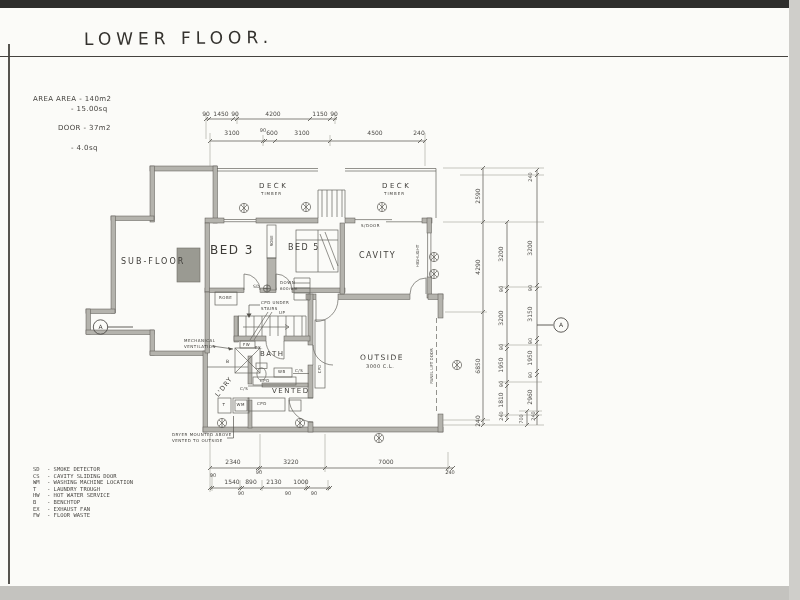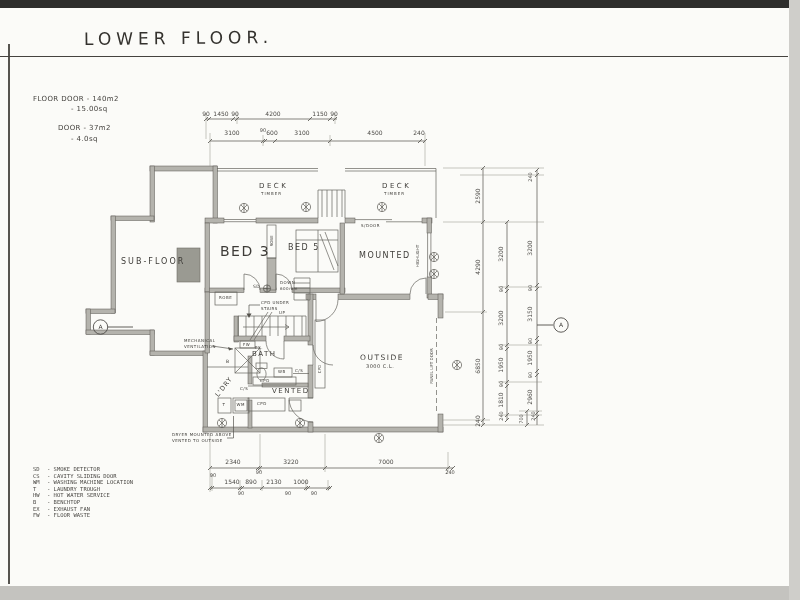--- a/index.html
+++ b/index.html
@@ -35,24 +35,24 @@
 
 <div class="topstrip"></div>
 <div class="paper"></div>
 <div class="rightstrip"></div>
 <div class="bottomstrip"></div>
 <div class="frameleft"></div>
 <div class="underline"></div>
 
 <span class="title">LOWER FLOOR.</span>
 
-<span class="info" style="left:33px;top:95px">FLOOR DOOR - 140m2</span>
+<span class="info" style="left:33px;top:95px">AREA AREA - 140m2</span>
 <span class="info" style="left:71px;top:105px">- 15.00sq</span>
 <span class="info" style="left:58px;top:124px">DOOR - 37m2</span>
-<span class="info" style="left:71px;top:135px">- 4.0sq</span>
+<span class="info" style="left:71px;top:144px">- 4.0sq</span>
 
 <svg width="800" height="600" viewBox="0 0 800 600">
   <defs>
     <g id="dp" stroke="#5c5a55" stroke-width="0.7" fill="none">
       <circle r="4.6"></circle>
       <path d="M-3.2,-3.2L3.2,3.2M-3.2,3.2L3.2,-3.2M0,-4.6V4.6"></path>
     </g>
   </defs>
 
   <g fill="#b4b3ad" stroke="#57554f" stroke-width="0.5">
@@ -197,26 +197,26 @@
     <path d="M206,113V139 M237,113V124 M335,113V124 M210,133V166 M425,133V166 M263,135V146 M330,135V146"></path>
     <path d="M210,434V492 M260,434V472 M325,434V472 M448,452V472 M240,480V491 M262,480V491 M306,480V491 M328,480V491 M212,474V491"></path>
   </g>
 </svg>
 
 <span class="lbl" style="left:121px;top:258px;font-size:8px;letter-spacing:2px">SUB-FLOOR</span>
 <span class="lbl" style="left:259px;top:183px;font-size:7px;letter-spacing:2.5px">DECK</span>
 <span class="lbl" style="left:261px;top:192px;font-size:4px;letter-spacing:1px">TIMBER</span>
 <span class="lbl" style="left:382px;top:183px;font-size:7px;letter-spacing:2.5px">DECK</span>
 <span class="lbl" style="left:384px;top:192px;font-size:4px;letter-spacing:1px">TIMBER</span>
-<span class="lbl" style="left:220px;top:244px;font-size:14px;letter-spacing:1.5px">BED 3</span>
+<span class="lbl" style="left:210px;top:244px;font-size:12px;letter-spacing:1.5px">BED 3</span>
 <span class="lbl" style="left:288px;top:244px;font-size:8px;letter-spacing:1.5px">BED 5</span>
-<span class="lbl" style="left:359px;top:252px;font-size:8px;letter-spacing:1.5px">MOUNTED</span>
+<span class="lbl" style="left:359px;top:252px;font-size:8px;letter-spacing:1.5px">CAVITY</span>
 <span class="lbl" style="left:360px;top:354px;font-size:7.5px;letter-spacing:1.5px">OUTSIDE</span>
 <span class="lbl" style="left:366px;top:364px;font-size:5px;letter-spacing:.5px">3000 C.L.</span>
-<span class="lbl" style="left:252px;top:351px;font-size:7px;letter-spacing:1.5px">BATH</span>
+<span class="lbl" style="left:260px;top:351px;font-size:7px;letter-spacing:1.5px">BATH</span>
 <span class="lbl" style="left:272px;top:388px;font-size:7px;letter-spacing:1.5px">VENTED</span>
 <span class="dlbl" style="left:224px;top:387px;font-size:6.5px;letter-spacing:1px">L'DRY</span>
 
 <span class="lbl" style="left:361px;top:224px;font-size:4px">S/DOOR</span>
 <span class="rlbl" style="left:271.5px;top:241px;font-size:4px">ROBE</span>
 <span class="lbl" style="left:219px;top:296px;font-size:4px">ROBE</span>
 <span class="rlbl" style="left:417.5px;top:256px;font-size:4px">HIGHLIGHT</span>
 <span class="lbl" style="left:253px;top:285px;font-size:4.5px">SD</span>
 <span class="lbl" style="left:280px;top:281px;font-size:4px">DOWN</span>
 <span class="lbl" style="left:280px;top:286.5px;font-size:4px">600mm</span>

